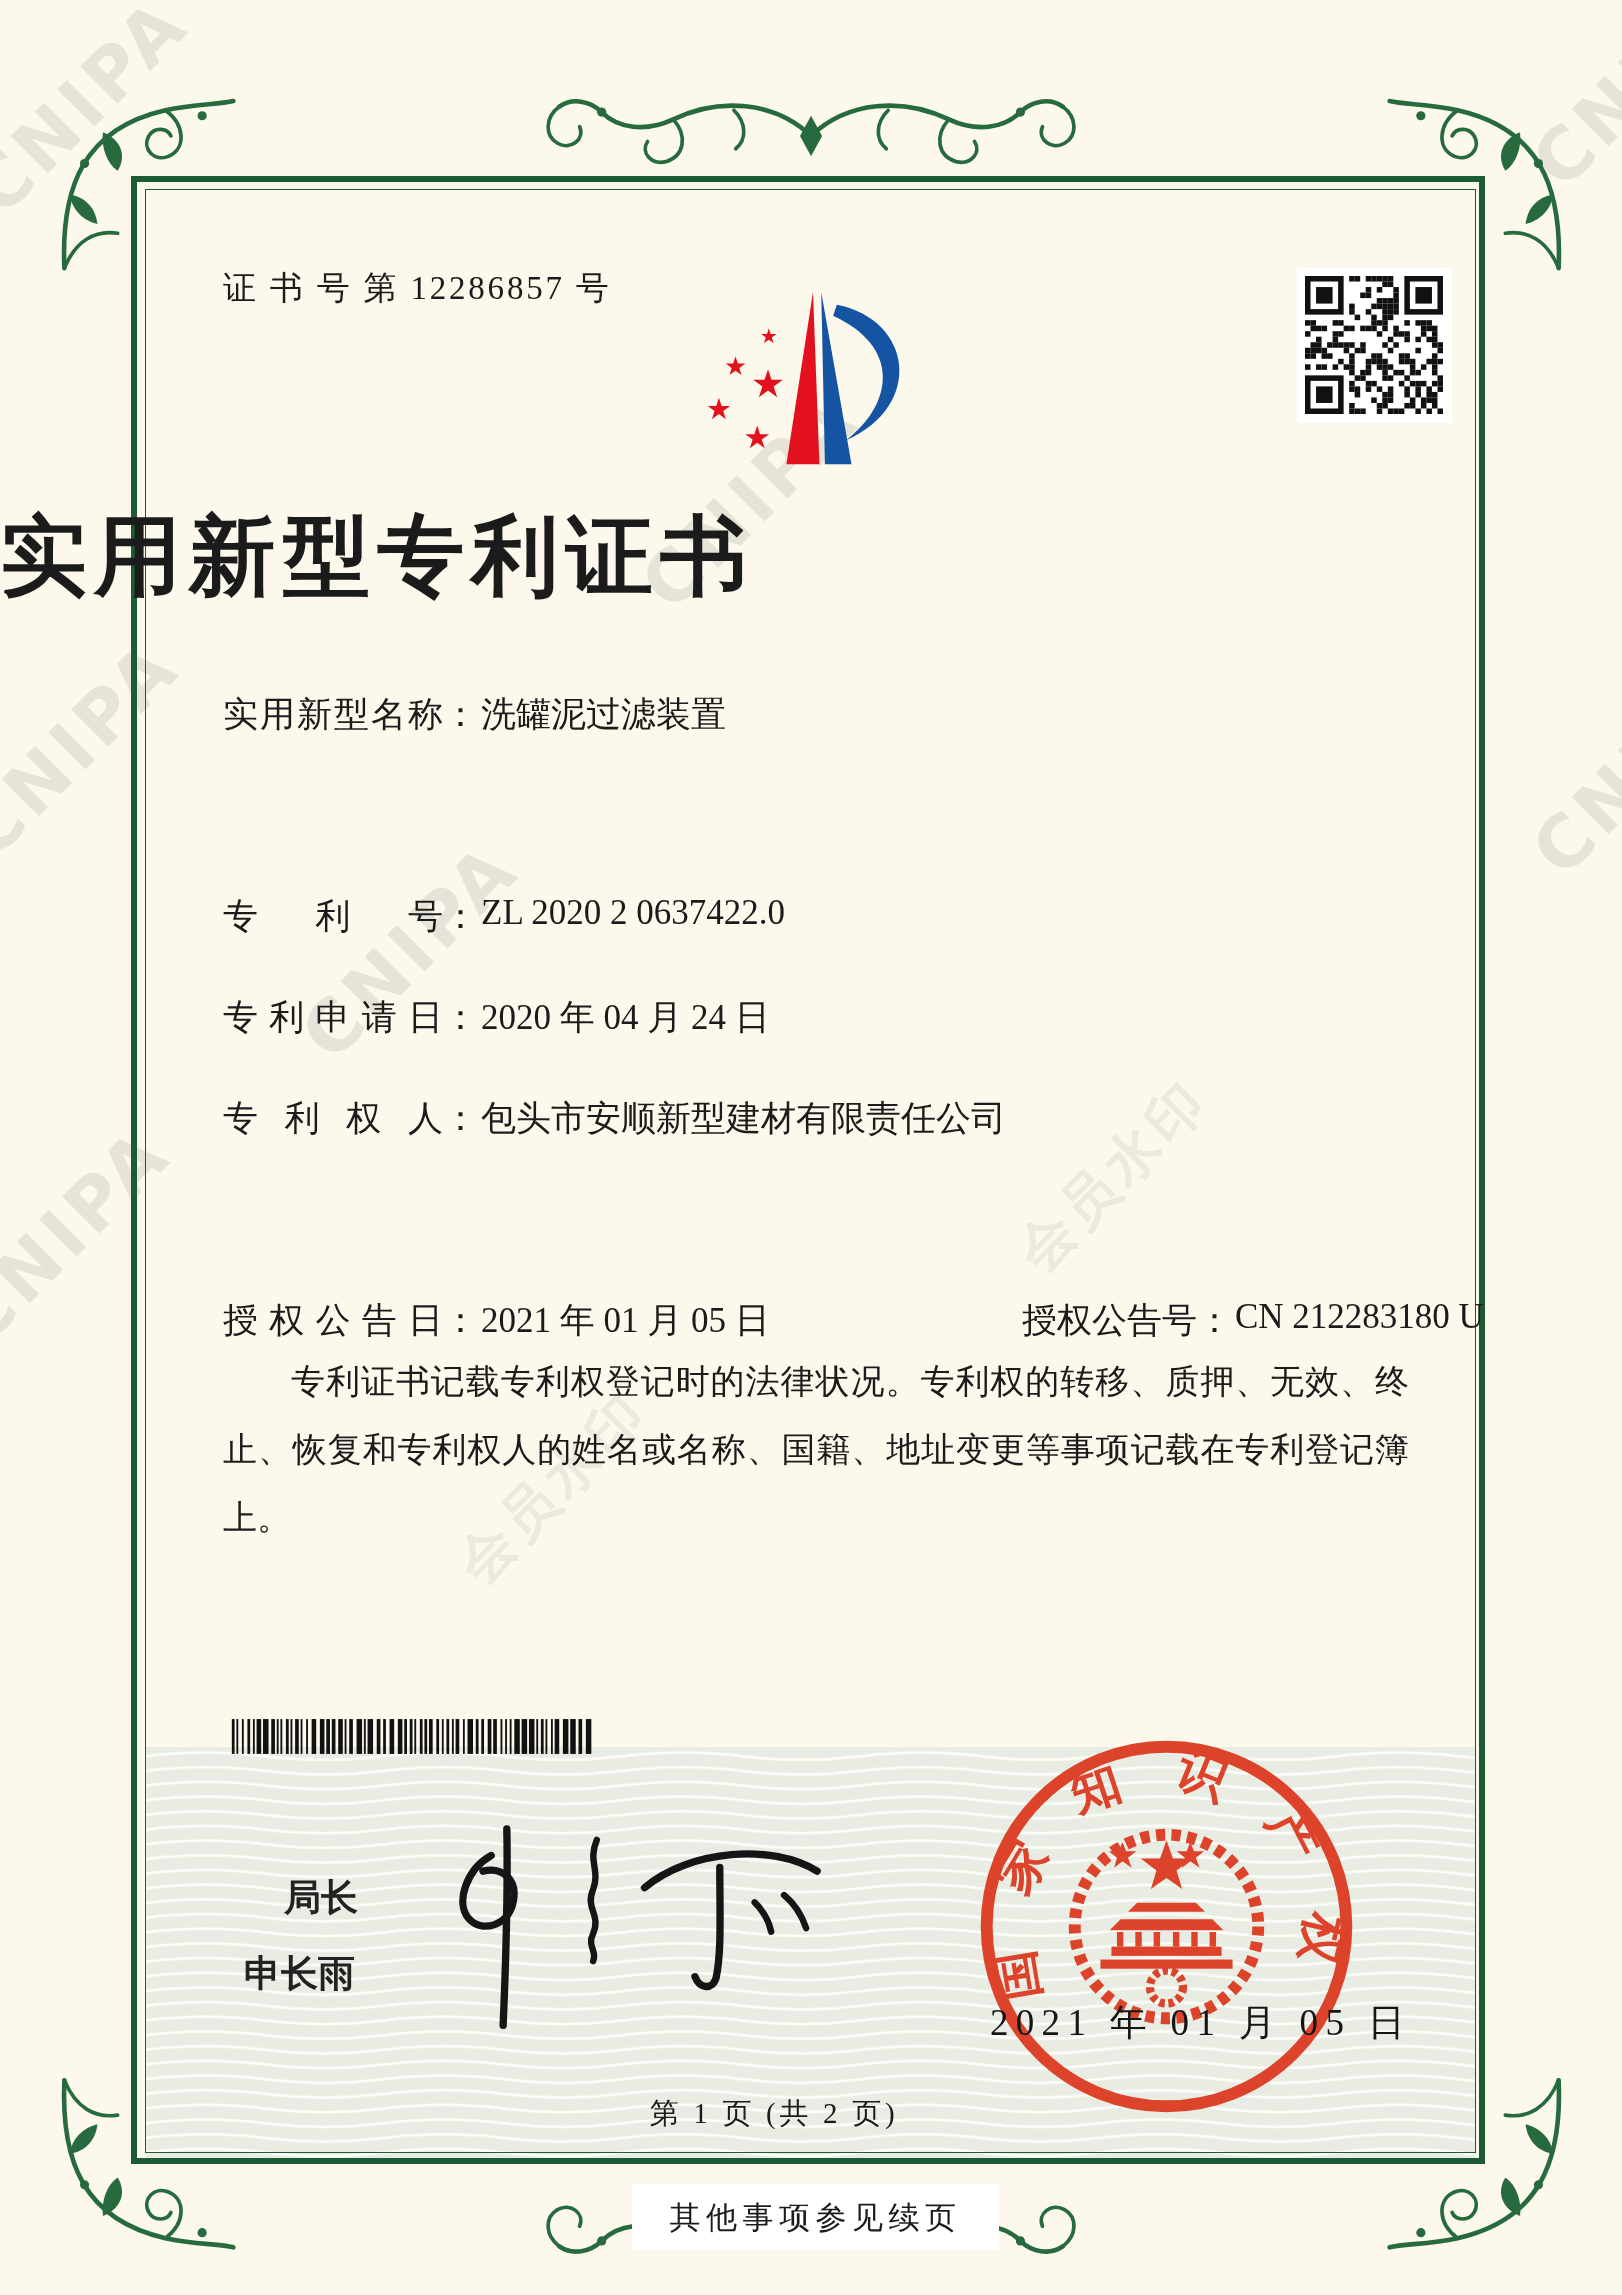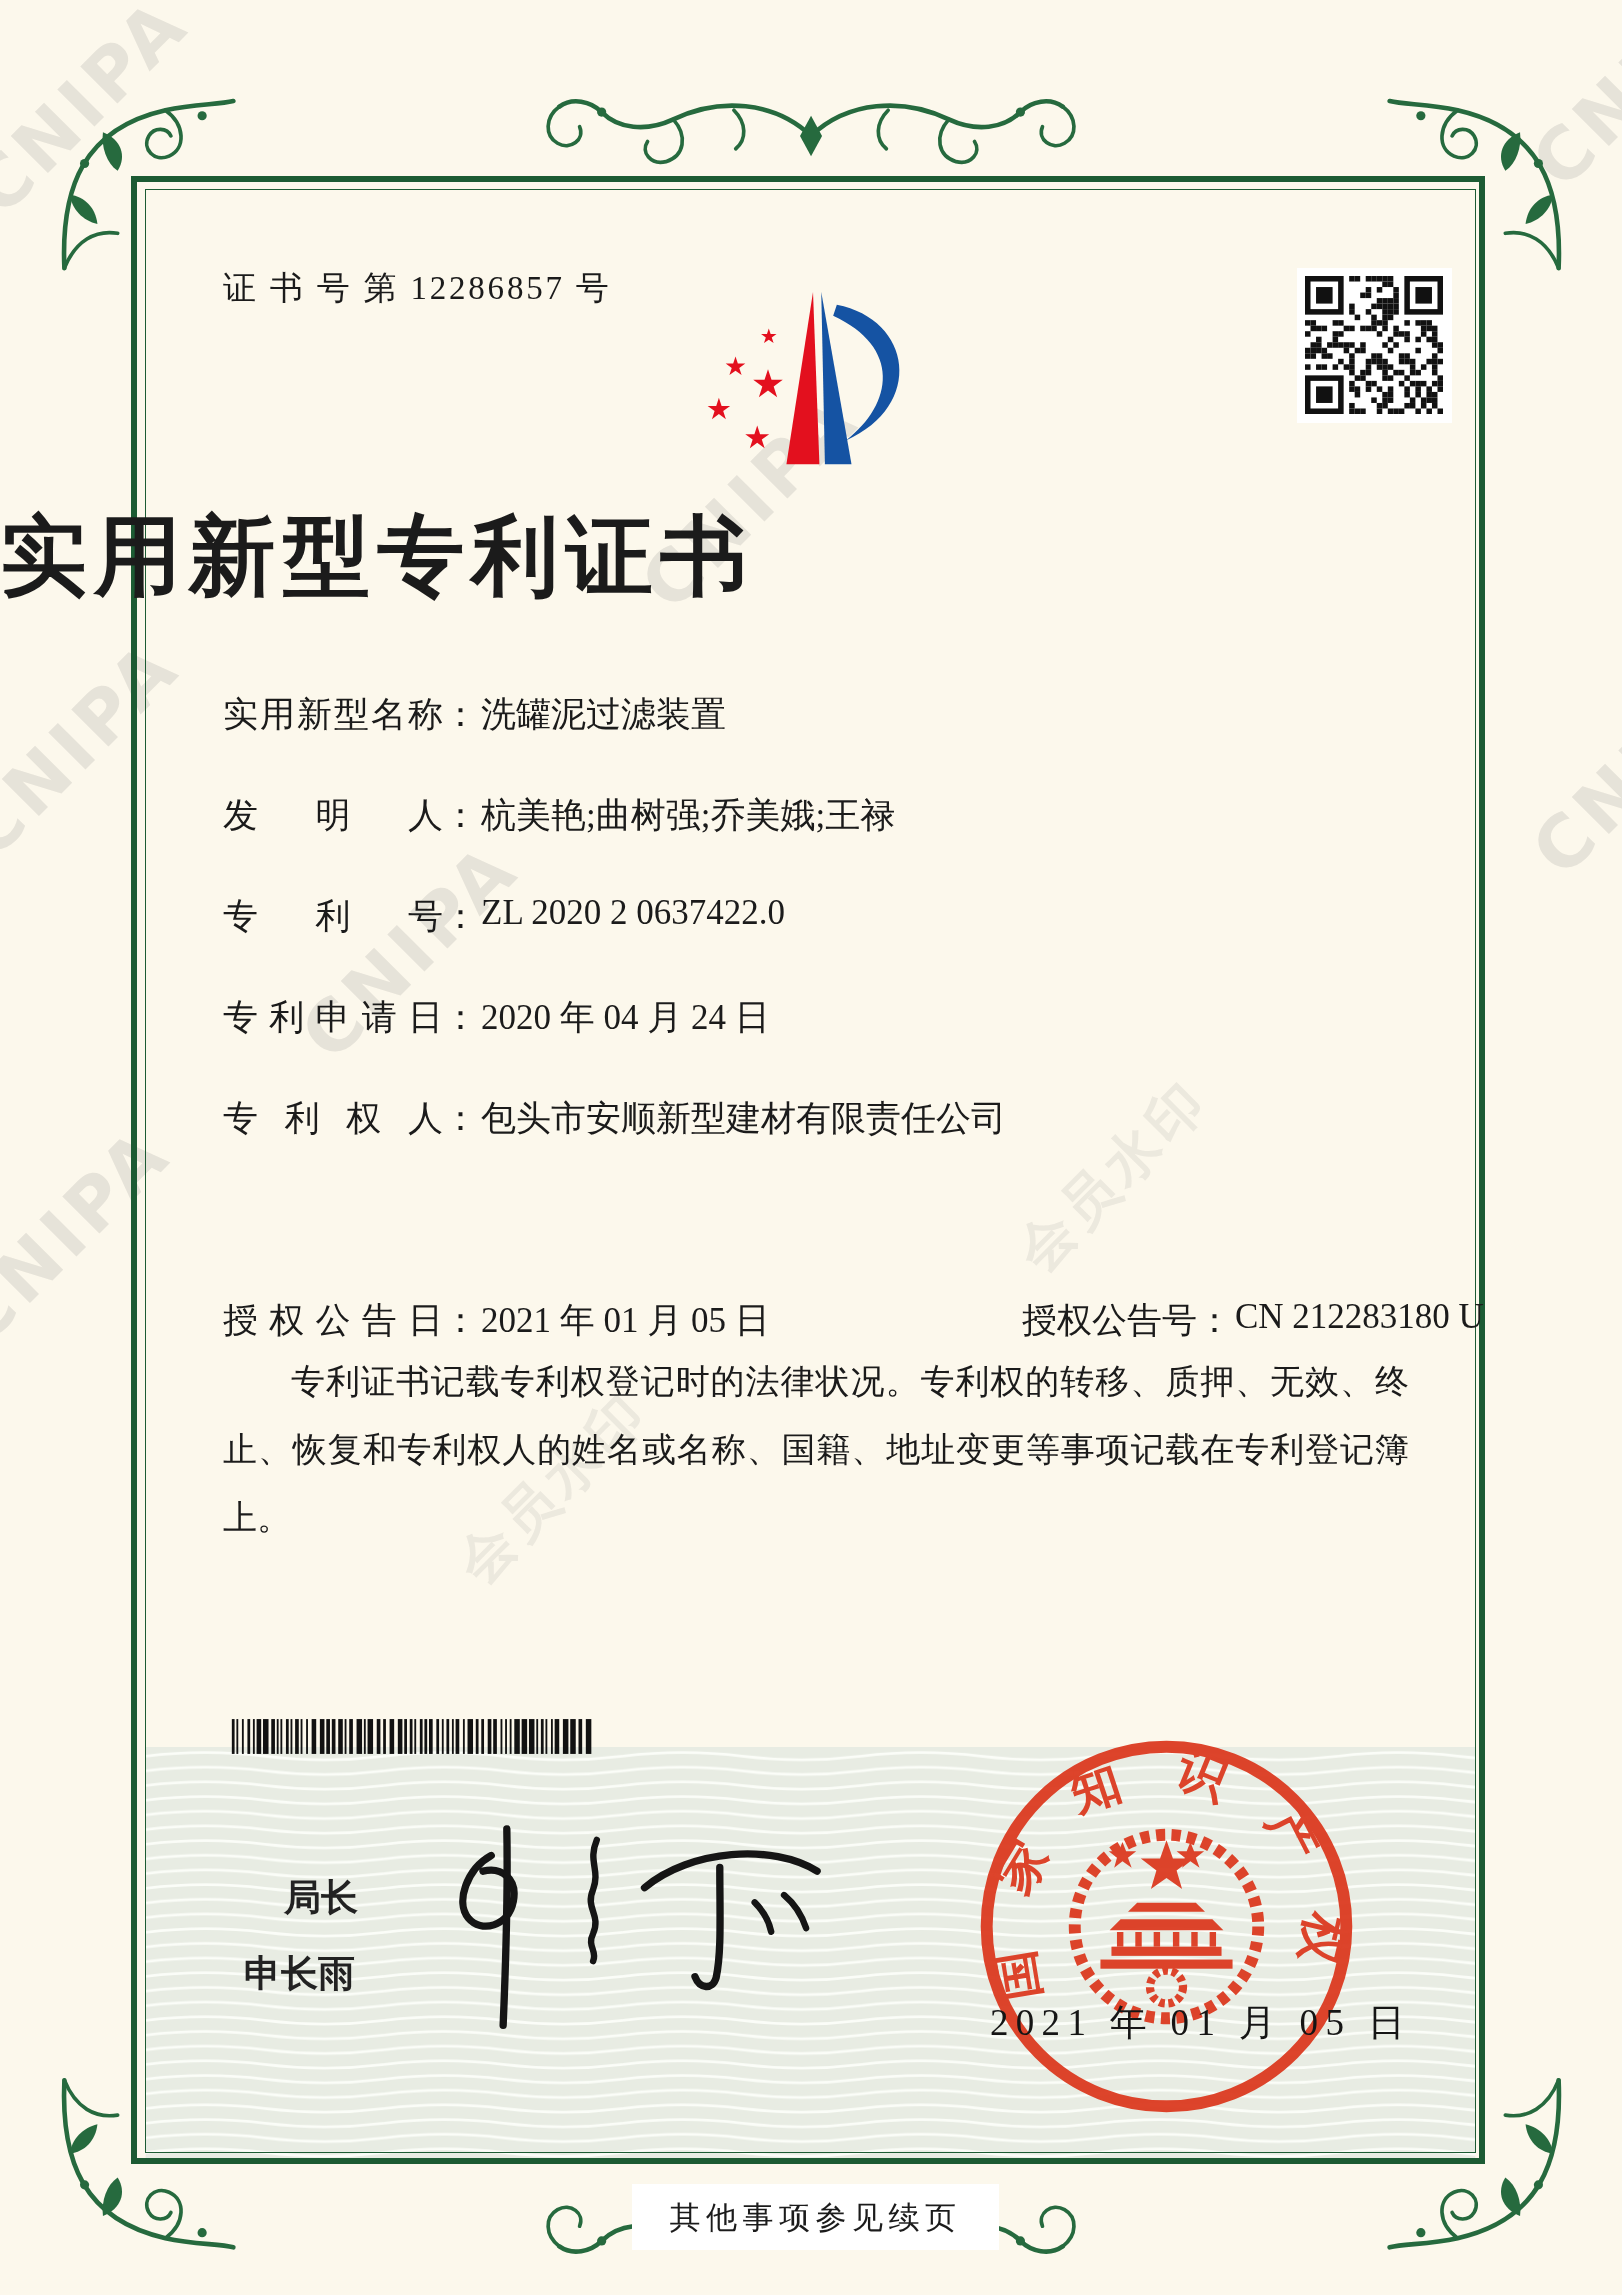--- a/index.html
+++ b/index.html
@@ -336,23 +336,20 @@
         <rect x="6" y="114" width="30" height="30" fill="#fff"></rect>
         <rect x="12" y="120" width="18" height="18" fill="#111"></rect>
       </svg>
   </div>
 
   <div class="abs title">实用新型专利证书</div>
 
   <div class="frow" style="top:691px;">
     <span class="flabel">实用新型名称</span><span class="fcolon">：</span><span class="fvalue">洗罐泥过滤装置</span>
   </div>
-  <div class="frow" style="top:792px;">
-    <span class="flabel">发明人</span><span class="fcolon">：</span><span class="fvalue">杭美艳;曲树强;乔美娥;王禄</span>
-  </div>
   <div class="frow" style="top:893px;">
     <span class="flabel">专利号</span><span class="fcolon">：</span><span class="fvalue">ZL 2020 2 0637422.0</span>
   </div>
   <div class="frow" style="top:994px;">
     <span class="flabel">专利申请日</span><span class="fcolon">：</span><span class="fvalue">2020 年 04 月 24 日</span>
   </div>
   <div class="frow" style="top:1095px;">
     <span class="flabel">专利权人</span><span class="fcolon">：</span><span class="fvalue">包头市安顺新型建材有限责任公司</span>
   </div>
   <div class="frow" style="top:1297px;">
@@ -463,17 +460,18 @@
       <rect x="219" y="218" width="7" height="16"></rect>
       <rect x="239" y="218" width="7" height="16"></rect>
       <rect x="259" y="218" width="7" height="16"></rect>
       <rect x="152" y="234" width="120" height="10"></rect>
       <rect x="140" y="248" width="144" height="10"></rect>
       <circle cx="212" cy="278" r="18" fill="none" stroke="#dc3b21" stroke-width="9" stroke-dasharray="6 4"></circle>
     </g>
   </svg>
   <div class="abs seal-date">2021 年 01 月 05 日</div>
 
+  <div class="abs page-ind">第 1 页 (共 2 页)</div>
   <div class="abs note-box"></div>
   <div class="abs note-text">其他事项参见续页</div>
 
 </div>
 
 
 </body></html>

